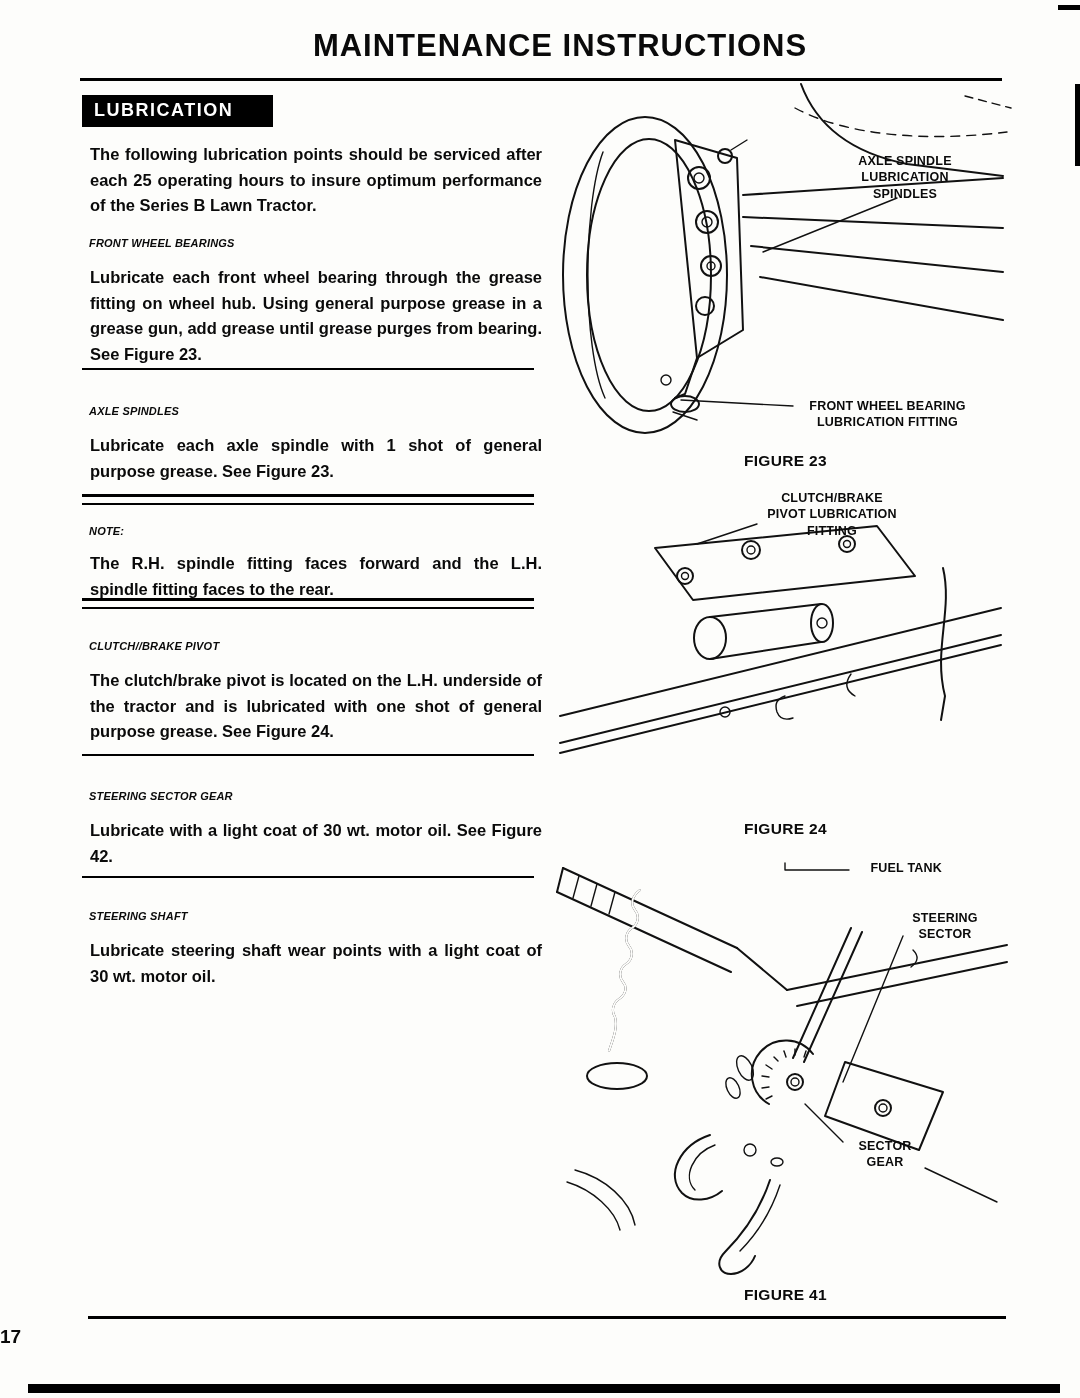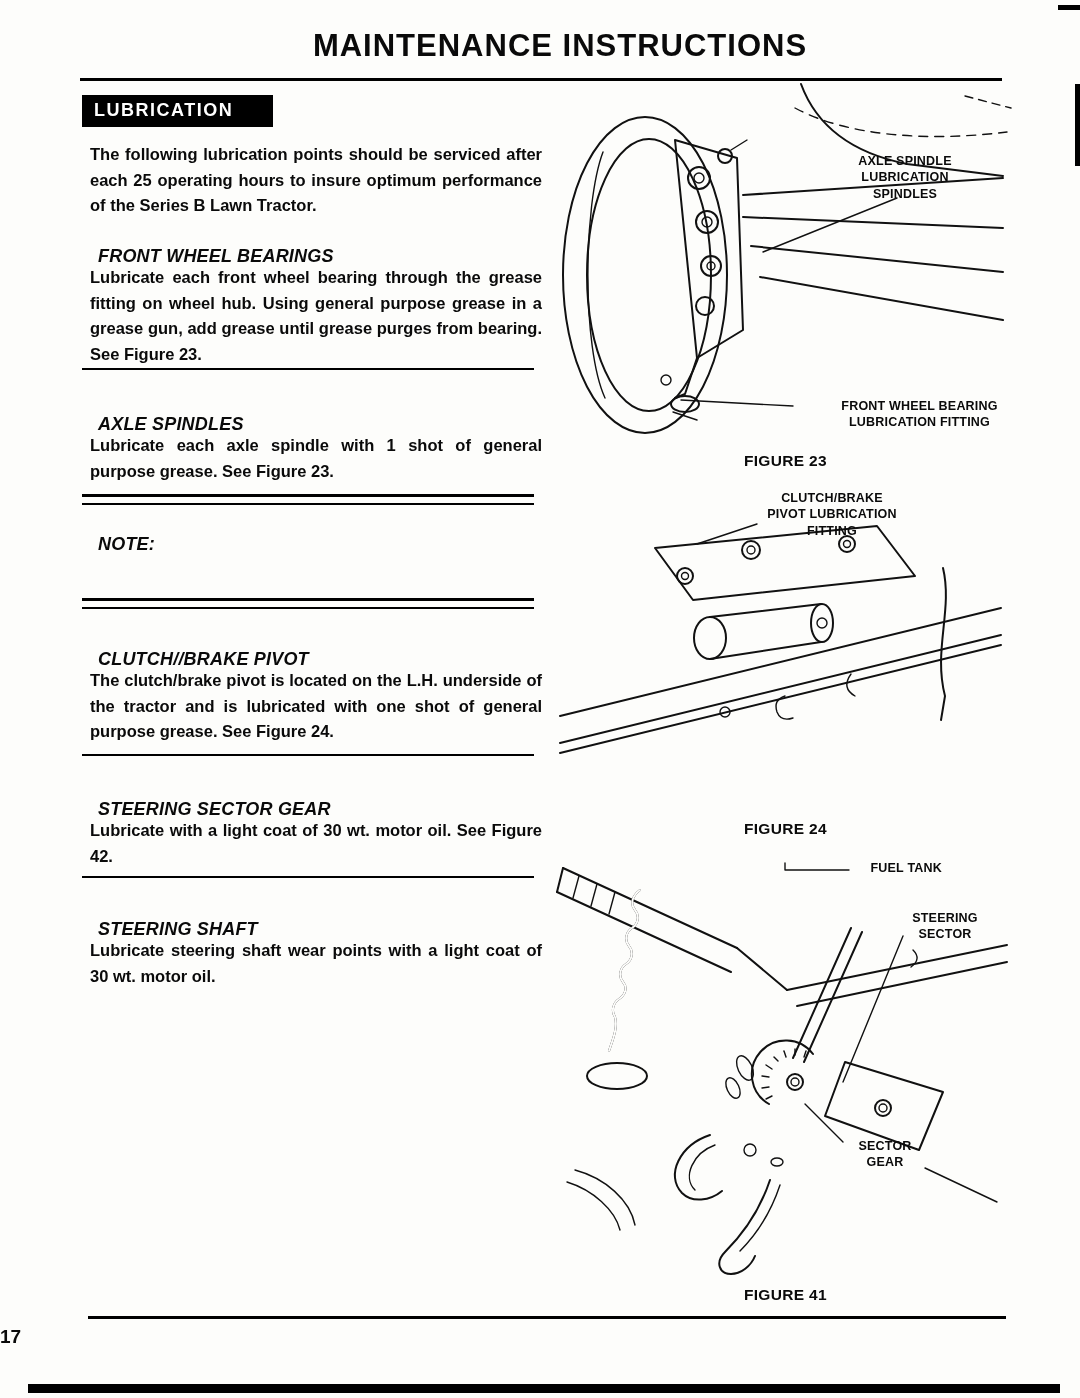--- a/index.html
+++ b/index.html
@@ -13,22 +13,22 @@
     text-align:center; font-size:31px; font-weight:bold; letter-spacing:1px;margin-left:20px;
   }
   .title-rule { position:absolute; left:80px; top:78px; width:922px; height:3px; background:#000; }
 
   .lub-box {
     position:absolute; left:82px; top:95px;
     background:#000; color:#fff; font-weight:bold; font-size:18px;
     letter-spacing:1.5px; padding:5px 40px 6px 12px;
   }
   .heading {
-    position:absolute; left:82px; margin:16px;
-    font-size:18px; font-weight:bold; font-style:italic; letter-spacing:0.2px;
+    position:absolute; left:82px; margin:7px;
+    font-size:11px; font-weight:bold; font-style:italic; letter-spacing:0.2px;
   }
   .body-para {
     position:absolute; left:82px; width:452px; margin:8px;
     font-size:16.5px; line-height:25.5px; font-weight:600;
     text-align:justify;
   }
   .hr1 { position:absolute; left:82px; width:452px; height:0; border-top:2.5px solid #000; }
   .hr2 { position:absolute; left:82px; width:452px; height:6px;
          border-top:3px solid #000; border-bottom:2.5px solid #000; }
 
@@ -72,20 +72,21 @@
   <p class="body-para" style="top:257px">Lubricate each front wheel bearing through the grease fitting on wheel hub. Using general purpose grease in a grease gun, add grease until grease purges from bearing. See Figure 23.</p>
 
   <div class="hr1" style="top:368px"></div>
 
   <h3 class="heading" style="top:398px">AXLE SPINDLES</h3>
   <p class="body-para" style="top:425px">Lubricate each axle spindle with 1 shot of general purpose grease. See Figure 23.</p>
 
   <div class="hr2" style="top:494px"></div>
 
   <h3 class="heading" style="top:518px">NOTE:</h3>
+  <p class="body-para" style="top:543px">The R.H. spindle fitting faces forward and the L.H. spindle fitting faces to the rear.</p>
 
   <div class="hr2" style="top:598px"></div>
 
   <h3 class="heading" style="top:633px">CLUTCH//BRAKE PIVOT</h3>
   <p class="body-para" style="top:660px">The clutch/brake pivot is located on the L.H. underside of the tractor and is lubricated with one shot of general purpose grease. See Figure 24.</p>
 
   <div class="hr1" style="top:754px"></div>
 
   <h3 class="heading" style="top:783px">STEERING SECTOR GEAR</h3>
   <p class="body-para" style="top:810px">Lubricate with a light coat of 30 wt. motor oil. See Figure 42.</p>
@@ -128,21 +129,21 @@
       <path d="M128,332 L152,340" class="thin"></path>
       <circle cx="121" cy="300" r="5" class="thin"></circle>
 
       <line x1="352" y1="118" x2="218" y2="172" class="thin"></line>
       <line x1="248" y1="326" x2="136" y2="320" class="thin"></line>
     </svg>
   </div>
   <div class="fig-label" style="left:845px; top:153px; width:120px">AXLE SPINDLE
 LUBRICATION
 SPINDLES</div>
-  <div class="fig-label" style="left:827px; top:398px; width:185px">FRONT WHEEL BEARING
+  <div class="fig-label" style="left:795px; top:398px; width:185px">FRONT WHEEL BEARING
 LUBRICATION FITTING</div>
   <div class="fig-caption" style="left:744px; top:452px">FIGURE 23</div>
 
   <div class="figure" style="left:545px; top:488px; width:470px; height:330px">
     <svg viewBox="0 0 470 330">
 
       <path d="M110,60 L332,38 L370,88 L148,112 Z"></path>
       <circle cx="206" cy="62" r="9"></circle>
         <circle cx="206" cy="62" r="4" class="thin"></circle>
       <circle cx="140" cy="88" r="8"></circle>

